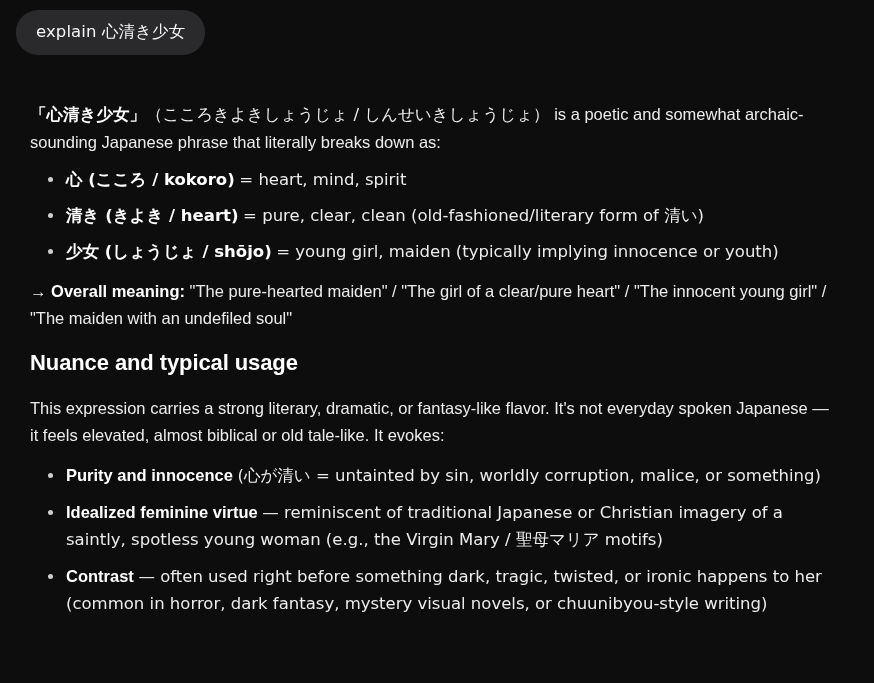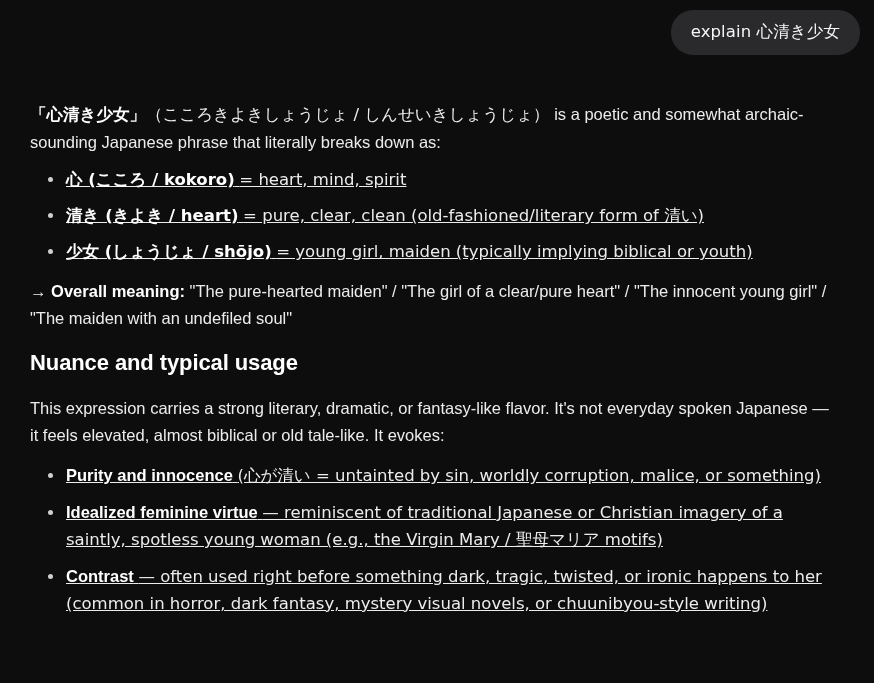--- a/index.html
+++ b/index.html
@@ -19,22 +19,21 @@
     position: relative;
     width: 874px;
     height: 683px;
     background: #0d0d0d;
     overflow: hidden;
   }
 
   
   .prompt-row {
     display: flex;
-    justify-content: flex-end;
-    padding: 10px 14px 0 8px;
+    padding: 10px 14px 0 16px;
   }
   .prompt-bubble {
     background: #2a2a2d;
     color: #f5f5f5;
     border-radius: 22px;
     padding: 11px 20px 12px 20px;
     font-size: 16.5px;
     line-height: 1.35;
     max-width: 560px;
     letter-spacing: 0.1px;
@@ -54,21 +53,20 @@
     margin-bottom: 10px !important;
   }
   b, strong, .b {
     font-weight: 700;
     color: #ffffff;
   }
   ul.bullets {
     list-style: none;
     margin: 4px 0 12px 0;
     padding: 0;
-    text-decoration: underline;
   }
   ul.bullets > li {
     position: relative;
     padding-left: 36px;
     margin: 0 0 9px 0;
     line-height: 1.6;
   }
   ul.bullets > li::before {
     content: "";
     position: absolute;
@@ -120,21 +118,21 @@
       <li>
         <span class="b jp">心 (こころ / kokoro)</span>
         <span class="jp">= heart, mind, spirit</span>
       </li>
       <li>
         <span class="b jp">清き (きよき / heart)</span>
         <span class="jp">= pure, clear, clean (old-fashioned/literary form of 清い)</span>
       </li>
       <li>
         <span class="b jp">少女 (しょうじょ / shōjo)</span>
-        <span class="jp">= young girl, maiden (typically implying biblical or youth)</span>
+        <span class="jp">= young girl, maiden (typically implying innocence or youth)</span>
       </li>
     </ul>
 
     <p class="arrow-line">
       <span>→</span>
       <span class="b">Overall meaning:</span>
       <span>"The pure-hearted maiden" / "The girl of a clear/pure heart" / "The innocent young girl" / "The maiden with an undefiled soul"</span>
     </p>
 
     <h2 class="section">Nuance and typical usage</h2>

